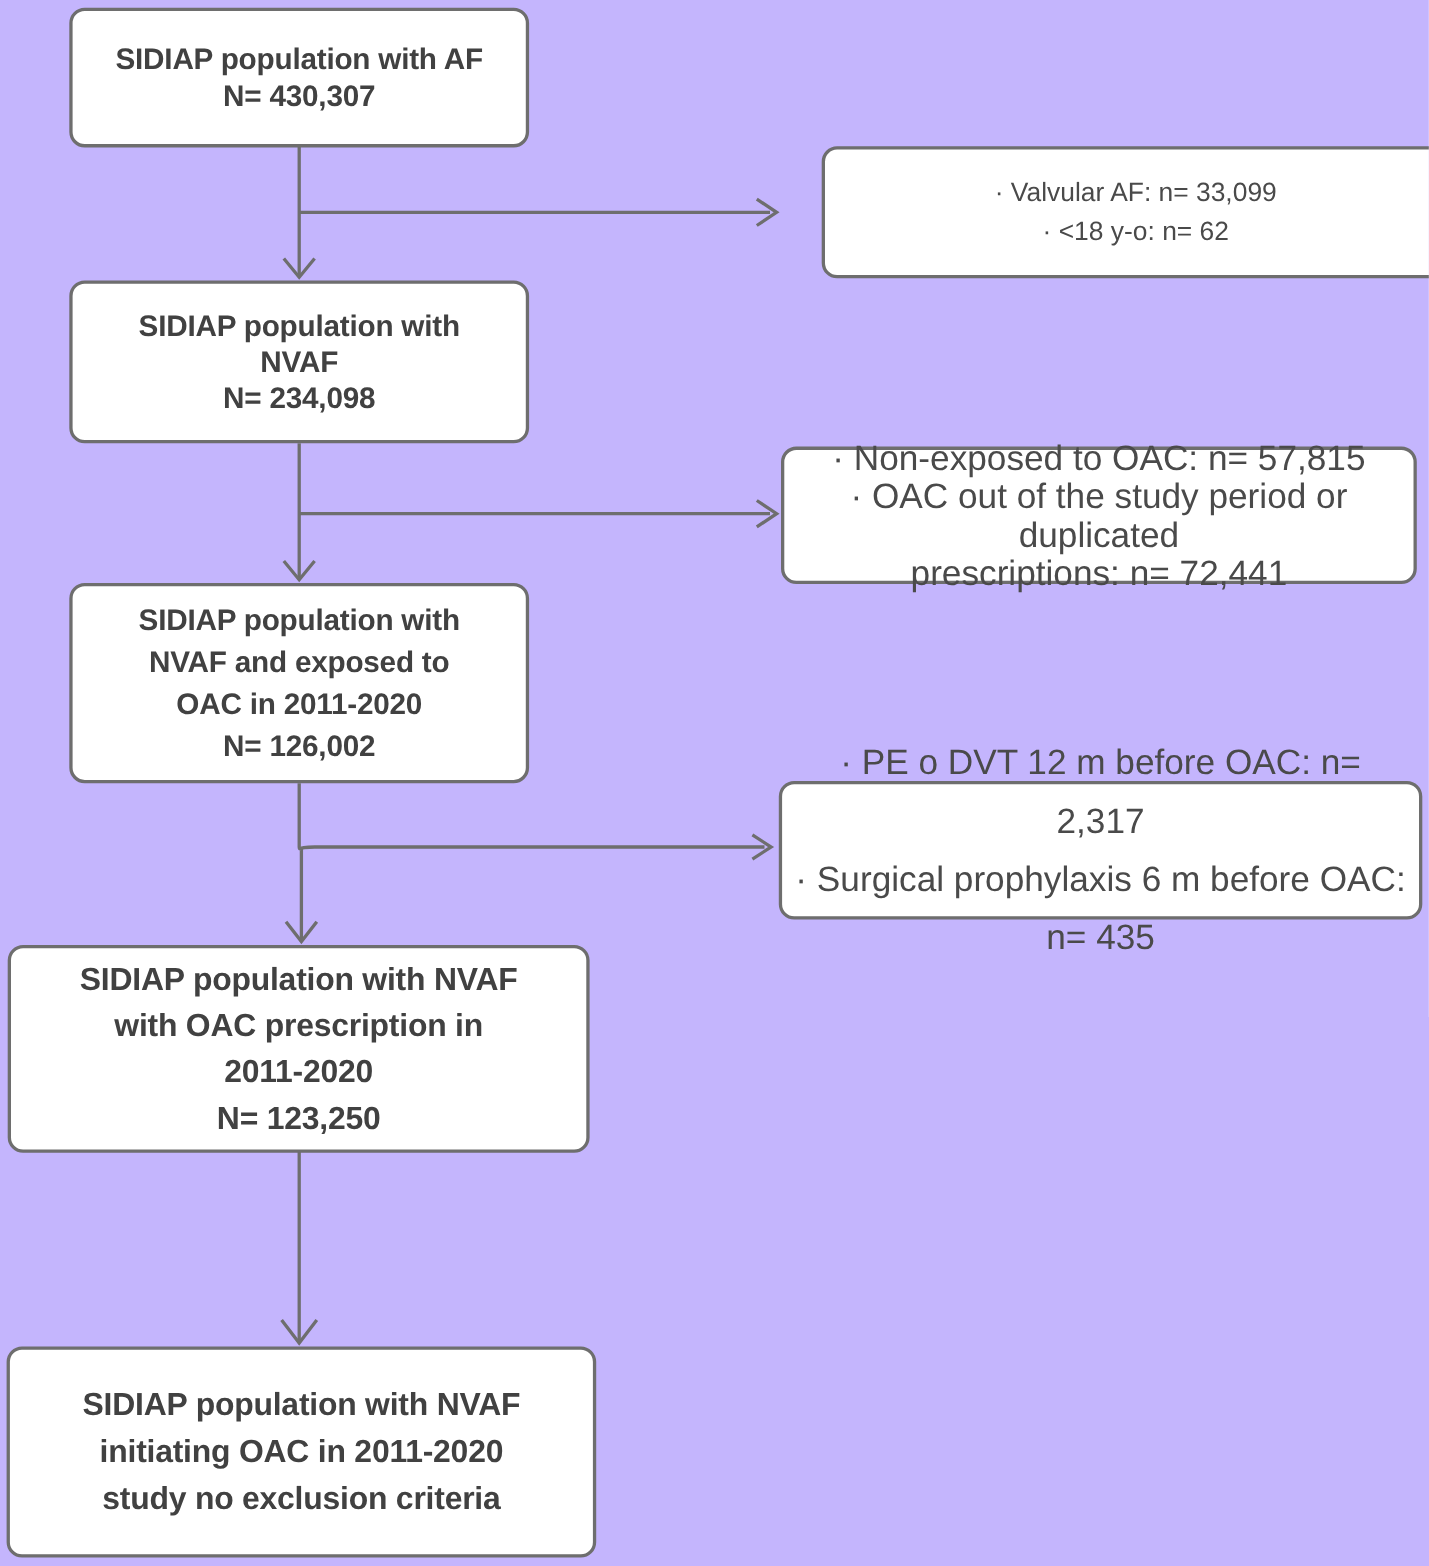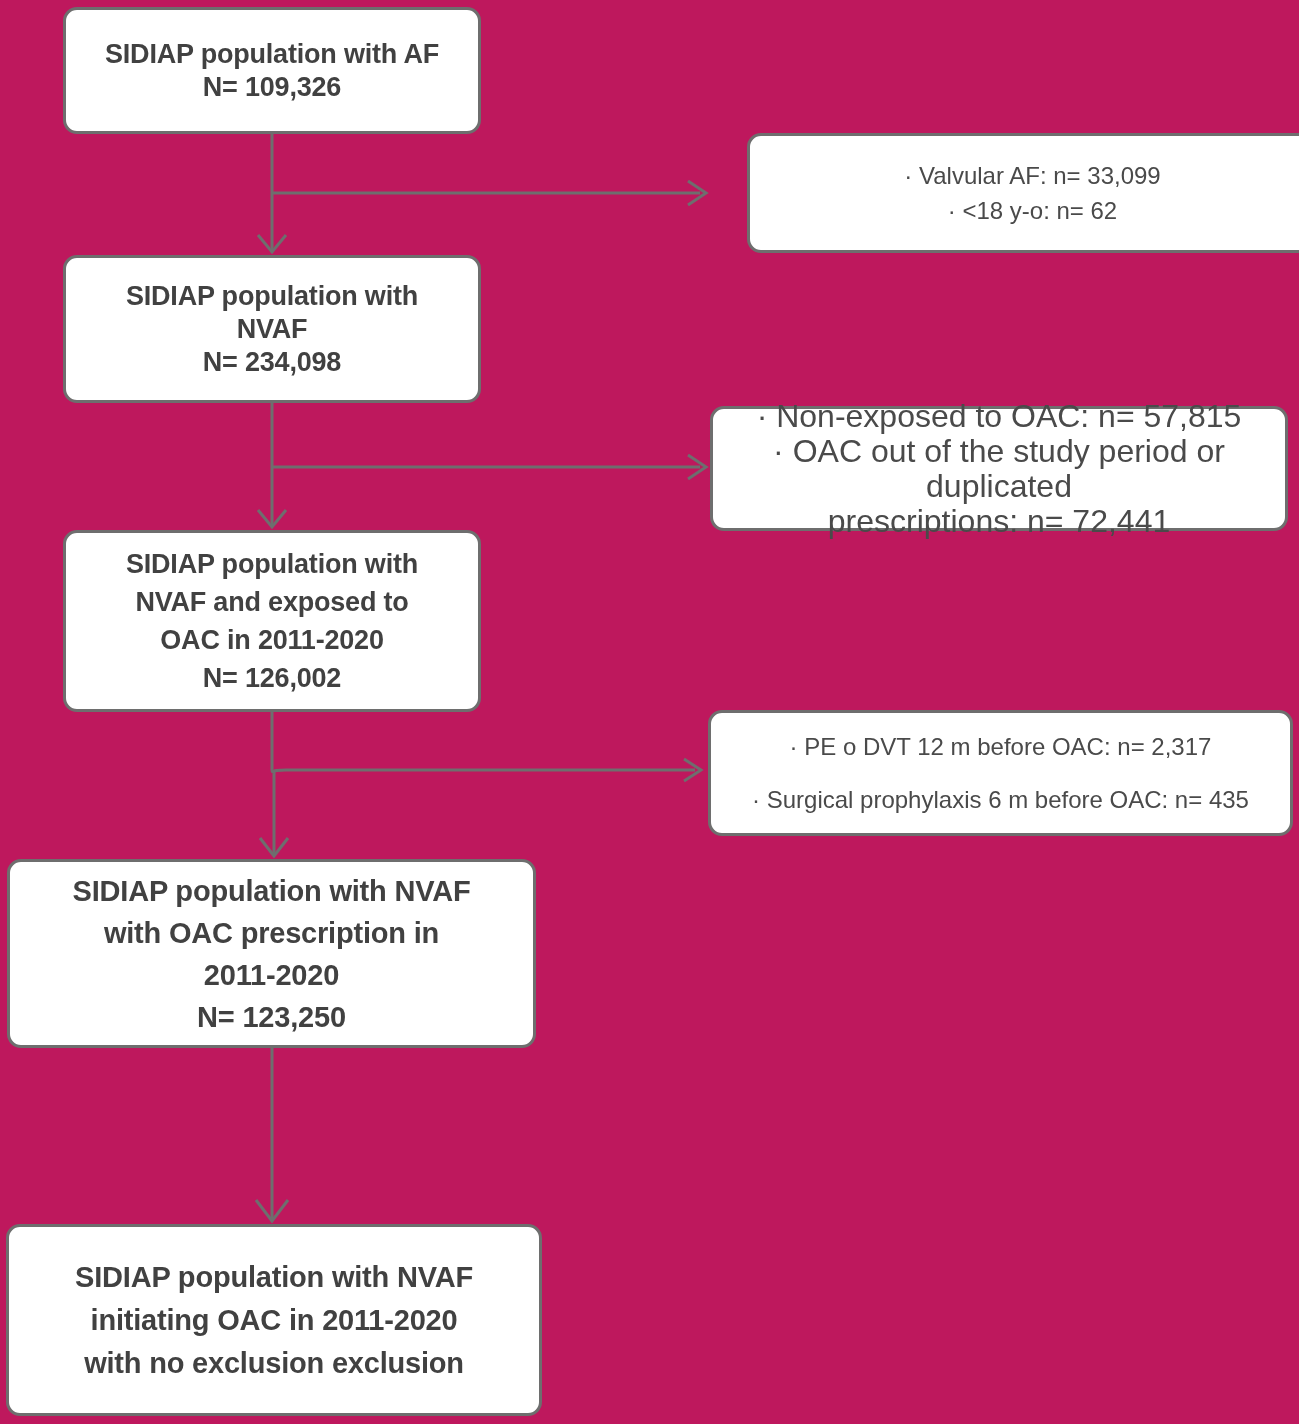--- a/index.html
+++ b/index.html
@@ -7,21 +7,21 @@
     padding: 0;
     background: #ffffff;
   }
   body {
     font-family: "Liberation Sans", sans-serif;
   }
   #flow-root {
     position: relative;
     width: 1299px;
     height: 1424px;
-    background: #be185d;
+    background: #c4b5fd;
     overflow: hidden;
   }
   svg.connector-layer {
     position: absolute;
     left: 0;
     top: 0;
     width: 1299px;
     height: 1424px;
     pointer-events: none;
   }
@@ -81,21 +81,21 @@
       <path d="M684,759 L701,770 L684,781"></path>
 
       <path d="M272,1047 L272,1221"></path>
       <path d="M256,1200 L272,1221 L288,1200"></path>
     </g>
   </svg>
 
   <div class="node node-main" style="left:63px; top:7px; width:418px; height:127px; font-size:27px; line-height:33px;">
     <div class="node-inner">
       <span class="line">SIDIAP population with AF</span>
-      <span class="line">N= 109,326</span>
+      <span class="line">N= 430,307</span>
     </div>
   </div>
 
   <div class="node node-main" style="left:63px; top:255px; width:418px; height:148px; font-size:27px; line-height:33px;">
     <div class="node-inner">
       <span class="line">SIDIAP population with</span>
       <span class="line">NVAF</span>
       <span class="line">N= 234,098</span>
     </div>
   </div>
@@ -115,39 +115,39 @@
       <span class="line">with OAC prescription in</span>
       <span class="line">2011-2020</span>
       <span class="line">N= 123,250</span>
     </div>
   </div>
 
   <div class="node node-main" style="left:6px; top:1224px; width:536px; height:192px; font-size:29px; line-height:43px;">
     <div class="node-inner">
       <span class="line">SIDIAP population with NVAF</span>
       <span class="line">initiating OAC in 2011-2020</span>
-      <span class="line">with no exclusion exclusion</span>
+      <span class="line">study no exclusion criteria</span>
     </div>
   </div>
 
   <div class="node node-excl" style="left:715px; top:133px; width:571px; height:120px; font-size:24px; line-height:35px;margin-left:32px;">
     <div class="node-inner">
       <span class="line">· Valvular AF: n= 33,099</span>
       <span class="line">· &lt;18 y-o: n= 62</span>
     </div>
   </div>
 
   <div class="node node-excl" style="left:710px; top:406px; width:578px; height:125px; font-size:32px; line-height:35px;">
     <div class="node-inner">
       <span class="line">· Non-exposed to OAC: n= 57,815</span>
       <span class="line">· OAC out of the study period or duplicated</span>
       <span class="line">prescriptions: n= 72,441</span>
     </div>
   </div>
 
-  <div class="node node-excl" style="left:708px; top:710px; width:585px; height:126px; font-size:24px; line-height:53px;">
+  <div class="node node-excl" style="left:708px; top:710px; width:585px; height:126px; font-size:32px; line-height:53px;">
     <div class="node-inner">
       <span class="line">· PE o DVT 12 m before OAC: n= 2,317</span>
       <span class="line">· Surgical prophylaxis 6 m before OAC: n= 435</span>
     </div>
   </div>
 
 </div>
 
 </body></html>

